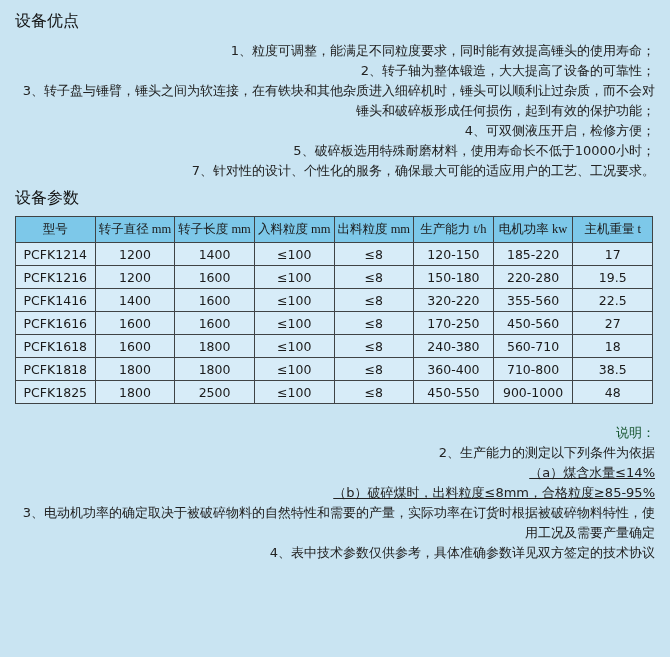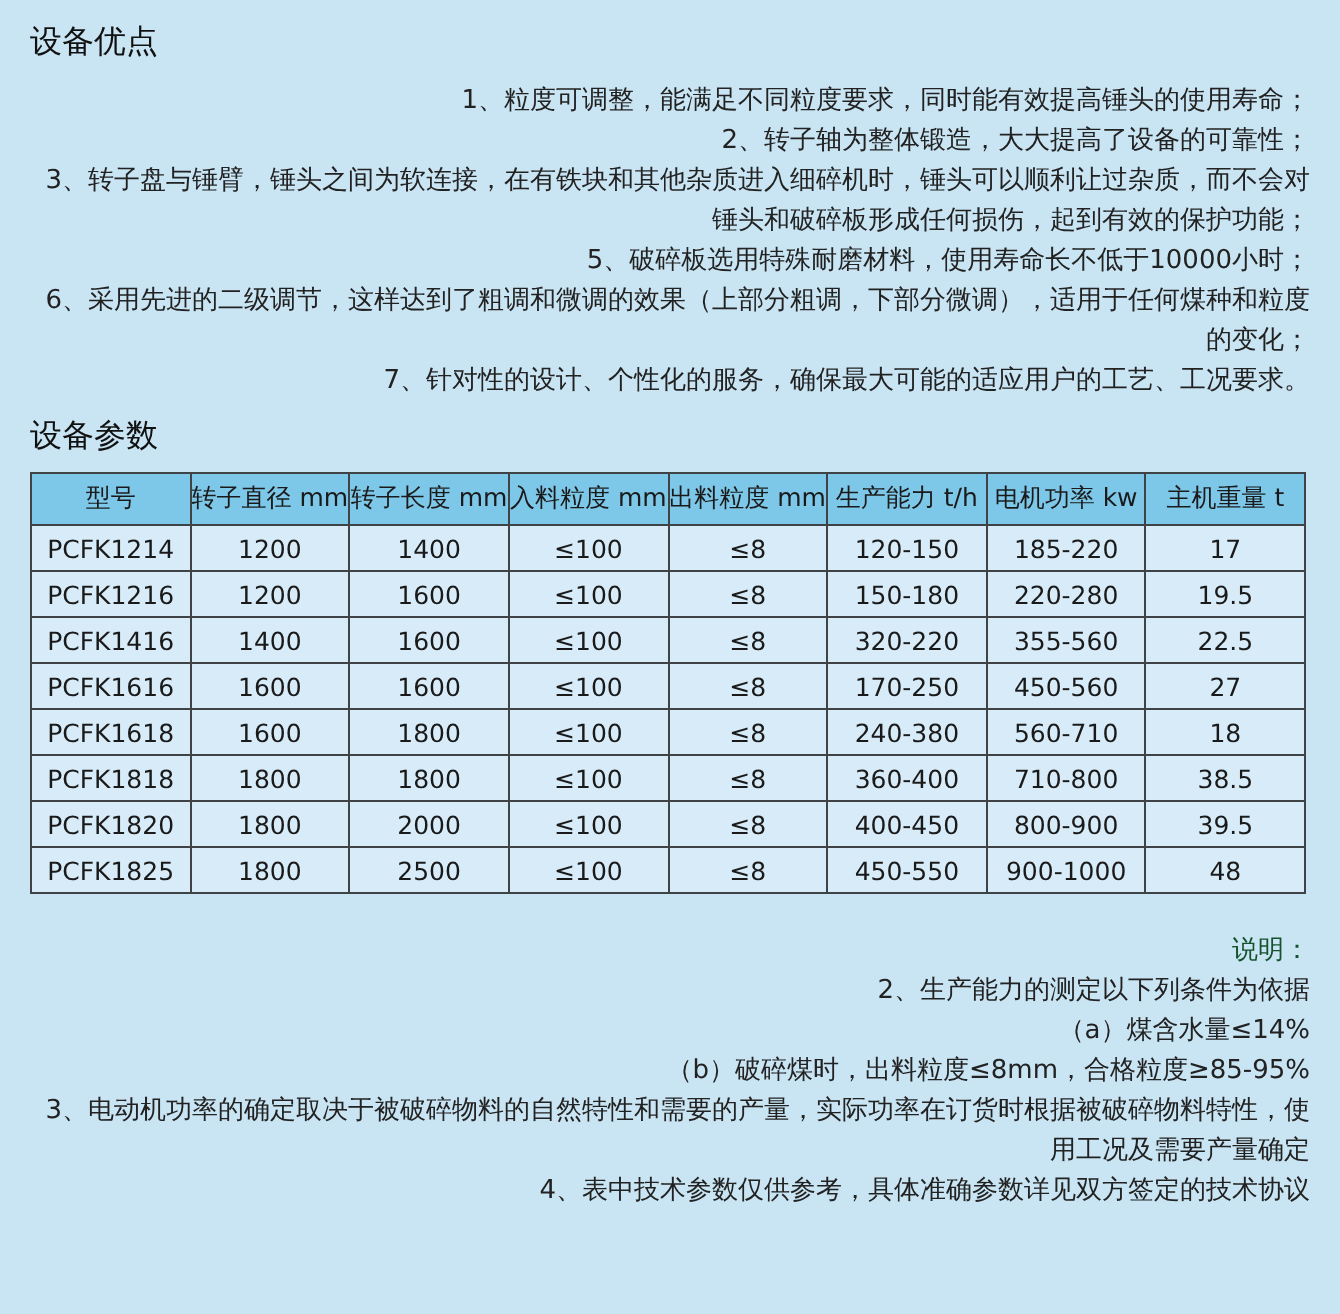--- a/index.html
+++ b/index.html
@@ -21,62 +21,63 @@
     line-height:19px;
     color:#111;
     margin:2px 0 11px 1px;
   }
   .section-title.second { margin-top:7px; margin-bottom:9px; }
   .list { font-size:13px; line-height:20px; color:#222;text-align:right; }
   .list .li {
     padding-left:22px;
     text-indent:-22px;
   }
-  .list .li.flat { padding-left:0; text-indent:0; }
+  .list .li.flat { padding-left:0; text-indent:0;text-decoration:underline; }
   .advantages { margin-bottom:7px; }
   table.params {
     width:638px;
     border-collapse:collapse;
     table-layout:fixed;
     margin:0 0 0 1px;
     font-size:12.5px;
     color:#1a1a1a;
   }
   table.params th, table.params td {
     border:1px solid #3f4345;
     text-align:center;
     vertical-align:middle;
     overflow:hidden;
     white-space:nowrap;
   }
   table.params th {
     background:#7dc8e9;
     height:26px;
     font-weight:normal;
+    font-family:Liberation Serif, serif;
   }
   table.params td {
     background:#d7ecf8;
     height:23px;
   }
   .notes { margin-top:19px; }
   .notes-title { font-size:13px; line-height:20px; color:#14532d; }
 </style>
 </head>
 <body>
 
 <div class="page">
 
   <div class="section-title">设备优点</div>
 
   <div class="list advantages">
     <div class="li">1、粒度可调整，能满足不同粒度要求，同时能有效提高锤头的使用寿命；</div>
     <div class="li">2、转子轴为整体锻造，大大提高了设备的可靠性；</div>
     <div class="li">3、转子盘与锤臂，锤头之间为软连接，在有铁块和其他杂质进入细碎机时，锤头可以顺利让过杂质，而不会对锤头和破碎板形成任何损伤，起到有效的保护功能；</div>
+    <div class="li">4、可双侧液压开启，检修方便；</div>
     <div class="li">5、破碎板选用特殊耐磨材料，使用寿命长不低于10000小时；</div>
-    <div class="li">6、采用先进的二级调节，这样达到了粗调和微调的效果（上部分粗调，下部分微调），适用于任何煤种和粒度的变化；</div>
     <div class="li">7、针对性的设计、个性化的服务，确保最大可能的适应用户的工艺、工况要求。</div>
   </div>
 
   <div class="section-title second">设备参数</div>
 
   <table class="params">
     <thead>
       <tr id="param-head-row">
           <th>型号</th>
           <th>转子直径 mm</th>
@@ -143,30 +144,20 @@
           <td>PCFK1818</td>
           <td>1800</td>
           <td>1800</td>
           <td>≤100</td>
           <td>≤8</td>
           <td>360-400</td>
           <td>710-800</td>
           <td>38.5</td>
         </tr>
         <tr>
-          <td>PCFK1820</td>
-          <td>1800</td>
-          <td>2000</td>
-          <td>≤100</td>
-          <td>≤8</td>
-          <td>400-450</td>
-          <td>800-900</td>
-          <td>39.5</td>
-        </tr>
-        <tr>
           <td>PCFK1825</td>
           <td>1800</td>
           <td>2500</td>
           <td>≤100</td>
           <td>≤8</td>
           <td>450-550</td>
           <td>900-1000</td>
           <td>48</td>
         </tr>
       </tbody>

